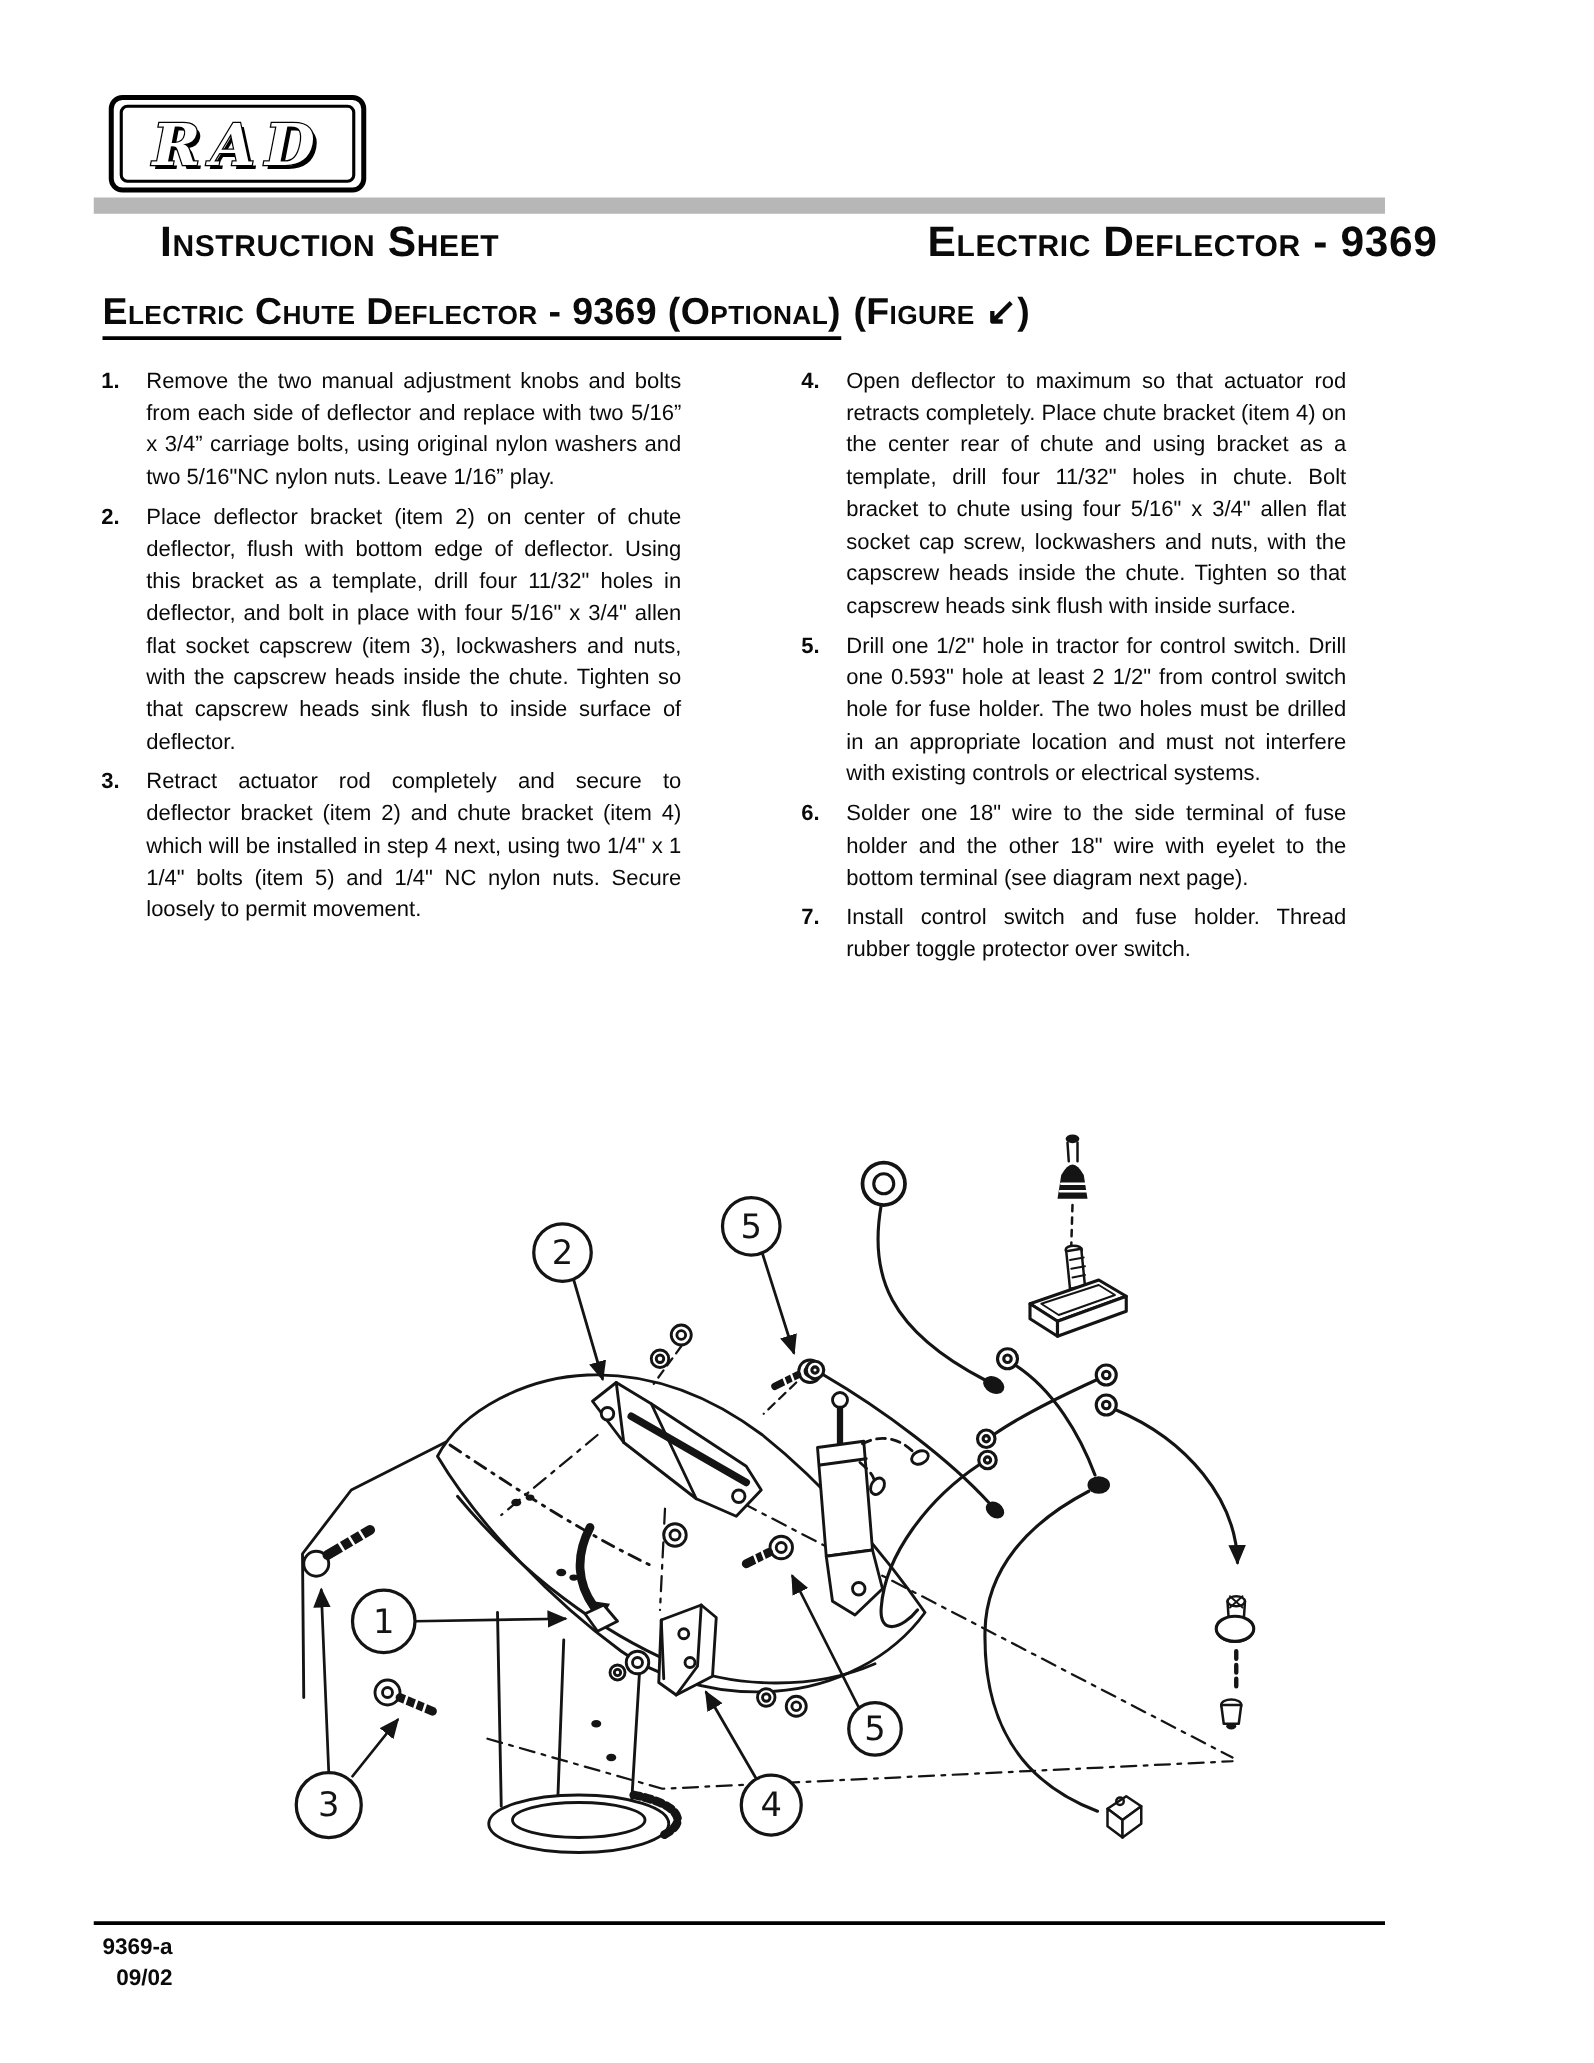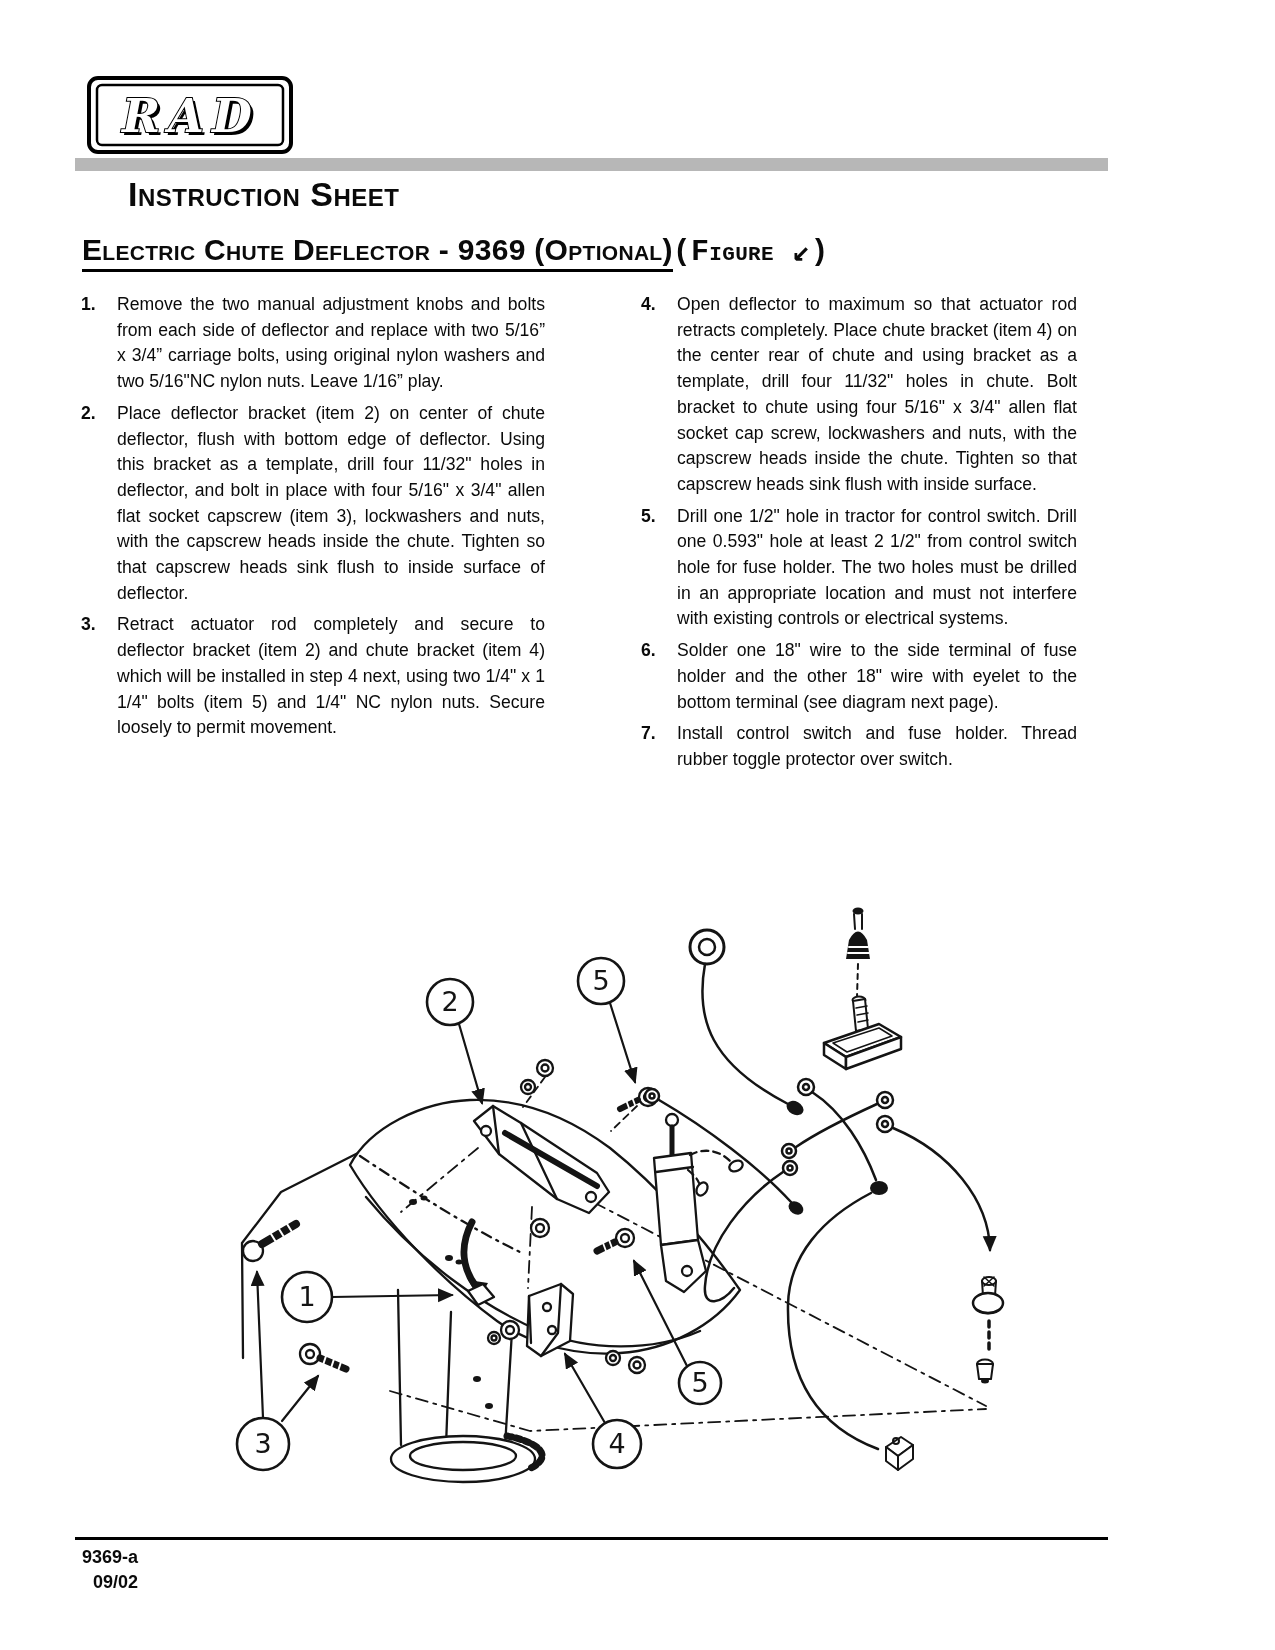--- a/index.html
+++ b/index.html
@@ -13,21 +13,21 @@
   #header{
     left:82px;top:176px;width:1022px;display:flex;justify-content:space-between;
     align-items:flex-start;font-weight:bold;font-size:34px;line-height:37px;
     font-variant:small-caps;letter-spacing:.5px;white-space:nowrap;margin-left:46px;
   }
   #subtitle{
     left:82px;top:233px;font-weight:bold;font-size:30px;line-height:34px;
     font-variant:small-caps;letter-spacing:.3px;white-space:nowrap;
   }
   #subtitle .under{border-bottom:3.5px solid #000;padding-bottom:3px;margin-top:44px;}
-  #subtitle .figref{font-family:Liberation Mono, monospace;}
+  #subtitle .figref{margin-left:10px;}
   .col{position:absolute;top:292px;}
   #col-left{left:81px;width:464px;}
   #col-right{left:641px;width:436px;}
   .item{
     position:relative;padding-left:36px;text-align:justify;
     font-size:17.6px;line-height:25.7px;margin-bottom:6px;
   }
   .item .num{position:absolute;left:0;top:0;font-weight:bold;}
   #diagram{left:0;top:878px;}
   #footrule{left:75px;top:1537px;width:1033px;height:3px;background:#000;}
@@ -43,20 +43,21 @@
   <rect x="4" y="4" width="202" height="74" rx="9" fill="none" stroke="#000" stroke-width="4"></rect>
   <rect x="12" y="11" width="186" height="60" rx="5" fill="none" stroke="#000" stroke-width="2.5"></rect>
   <text x="109" y="61" text-anchor="middle" font-family="'DejaVu Serif',serif" font-size="46" font-weight="bold" font-style="italic" letter-spacing="8" fill="#000">RAD</text>
   <text x="106" y="58" text-anchor="middle" font-family="'DejaVu Serif',serif" font-size="46" font-weight="bold" font-style="italic" letter-spacing="8" fill="#fff" stroke="#000" stroke-width="2" paint-order="stroke">RAD</text>
 </svg>
 
 <div id="graybar" class="abs"></div>
 
 <div id="header" class="abs">
   <span>Instruction Sheet</span>
+  <span>Electric Deflector - 9369</span>
 </div>
 
 <div id="subtitle" class="abs">
   <span class="under">Electric Chute Deflector - 9369 (Optional)</span><span class="figref">(Figure ↙)</span>
 </div>
 
 <div id="col-left" class="col">
   <div class="item">
     <span class="num">1.</span>
     <div>Remove the two manual adjustment knobs and bolts from each side of deflector and replace with two 5/16” x 3/4” carriage bolts, using original nylon washers and two 5/16"NC nylon nuts. Leave 1/16” play.</div>

